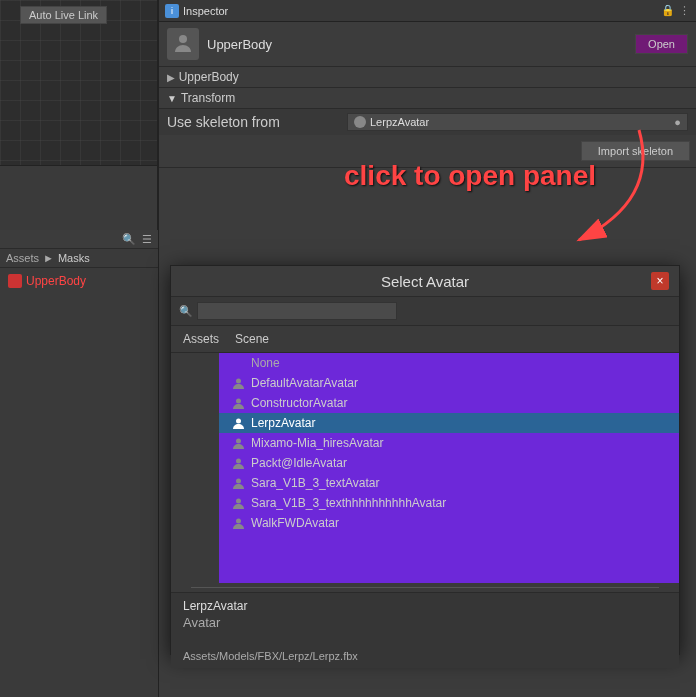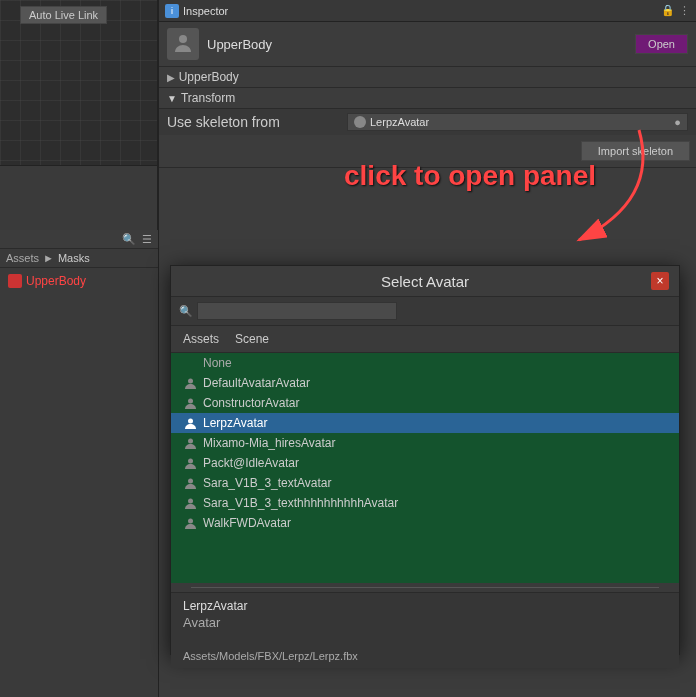--- a/index.html
+++ b/index.html
@@ -378,21 +378,22 @@
     .modal-tab {
       font-size: 12px;
       color: #ccc;
       cursor: pointer;
       padding: 2px 4px;
     }
 
     .modal-list {
       overflow-y: auto;
       height: 230px;
-      background: #14532d;
+      background: #6d28d9;
+      margin-left: 48px;
     }
 
     .modal-list-item {
       display: flex;
       align-items: center;
       padding: 3px 12px;
       cursor: pointer;
       font-size: 12px;
       color: #ccc;
     }

